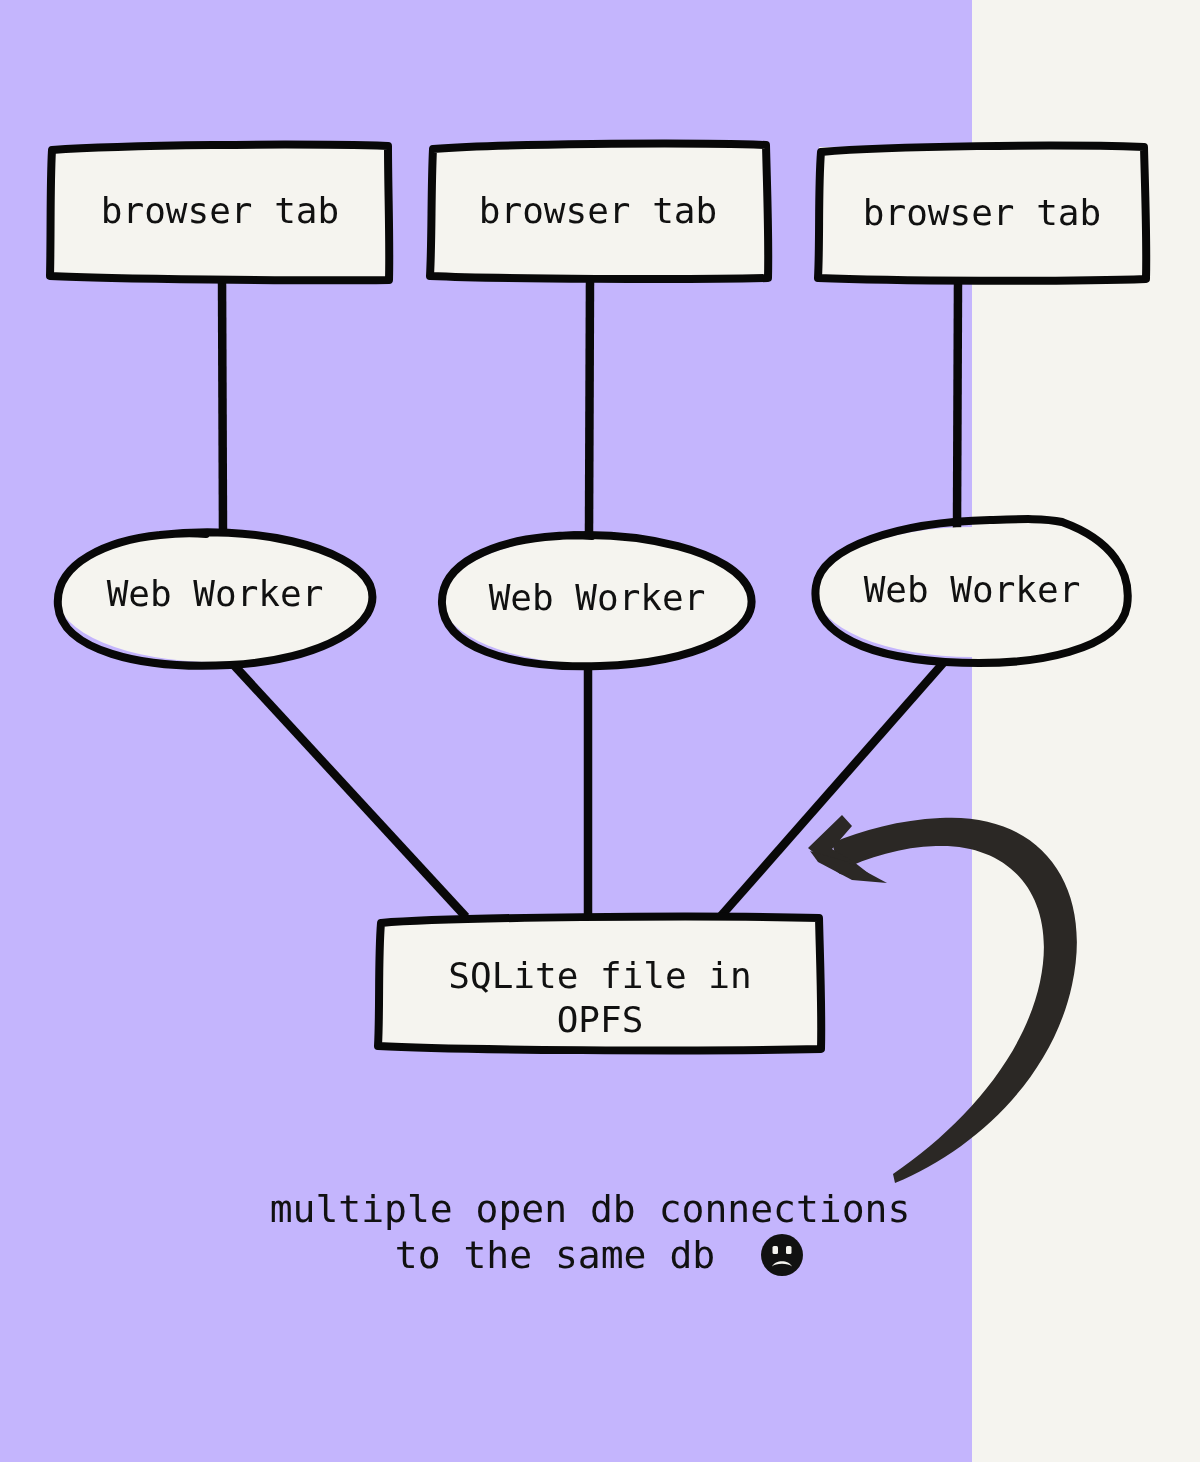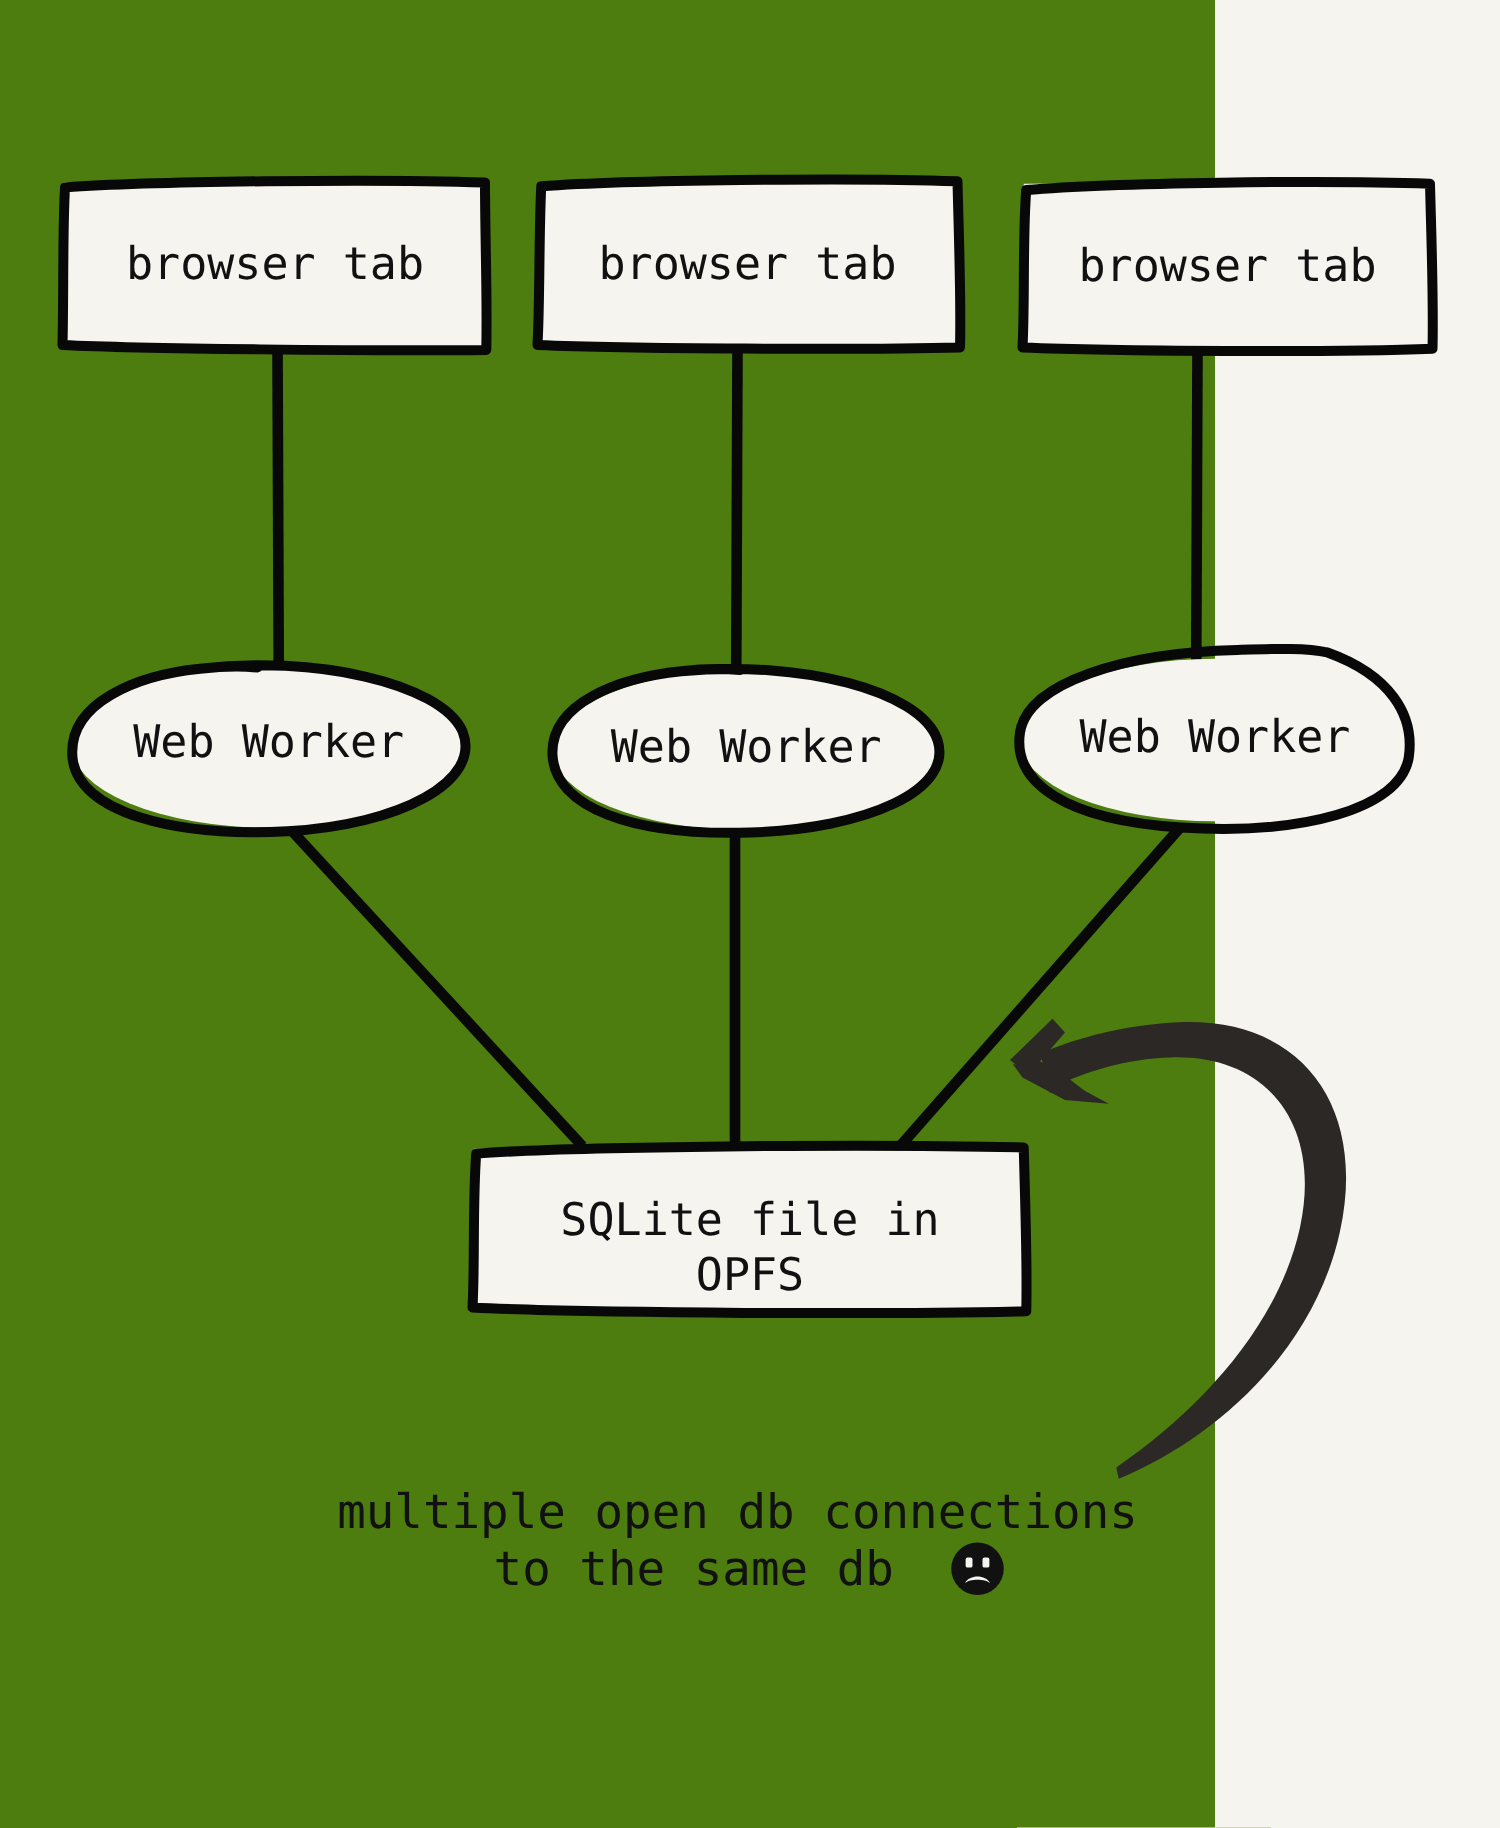--- a/index.html
+++ b/index.html
@@ -10,21 +10,21 @@
   body {
     width: 1200px;
     height: 1462px;
     overflow: hidden;
     font-family: "DejaVu Sans Mono", monospace;
   }
   #diagram-root {
     position: relative;
     width: 972px;
     height: 1462px;
-    background: #4d7c0f;
+    background: #c4b5fd;
   }
   svg#diagram-svg {
     position: absolute;
     top: 0;
     left: 0;
     width: 1200px;
     height: 1462px;
     display: block;
   }
   .node-label {

